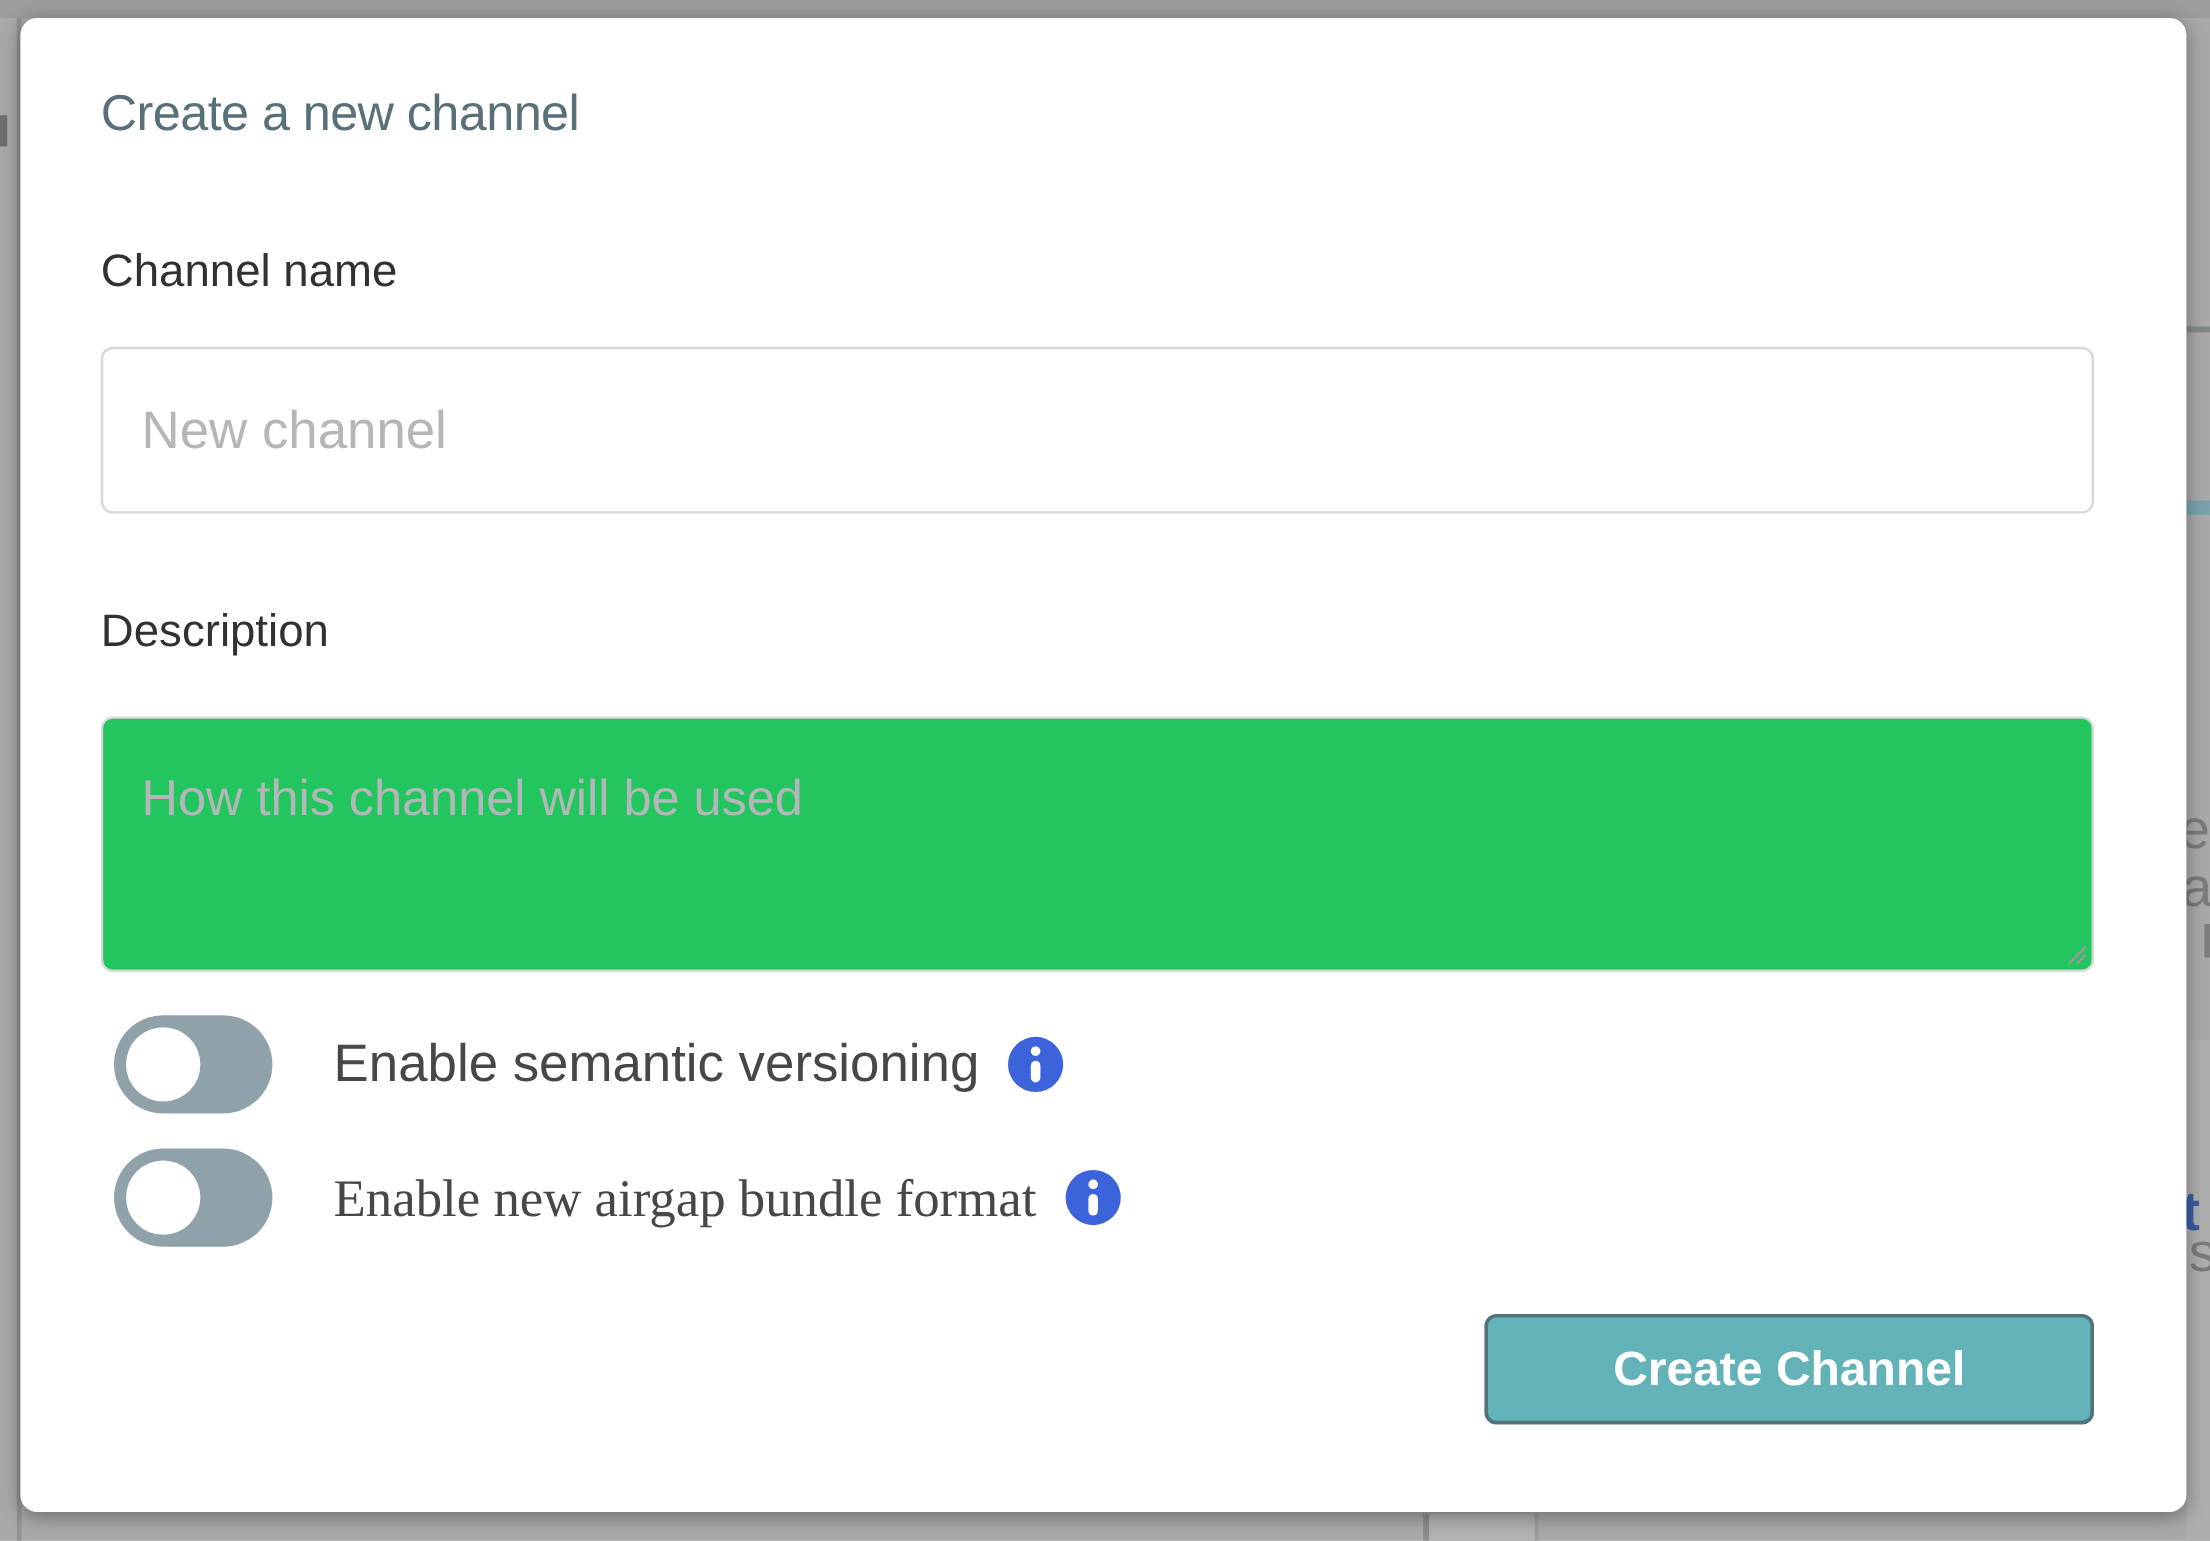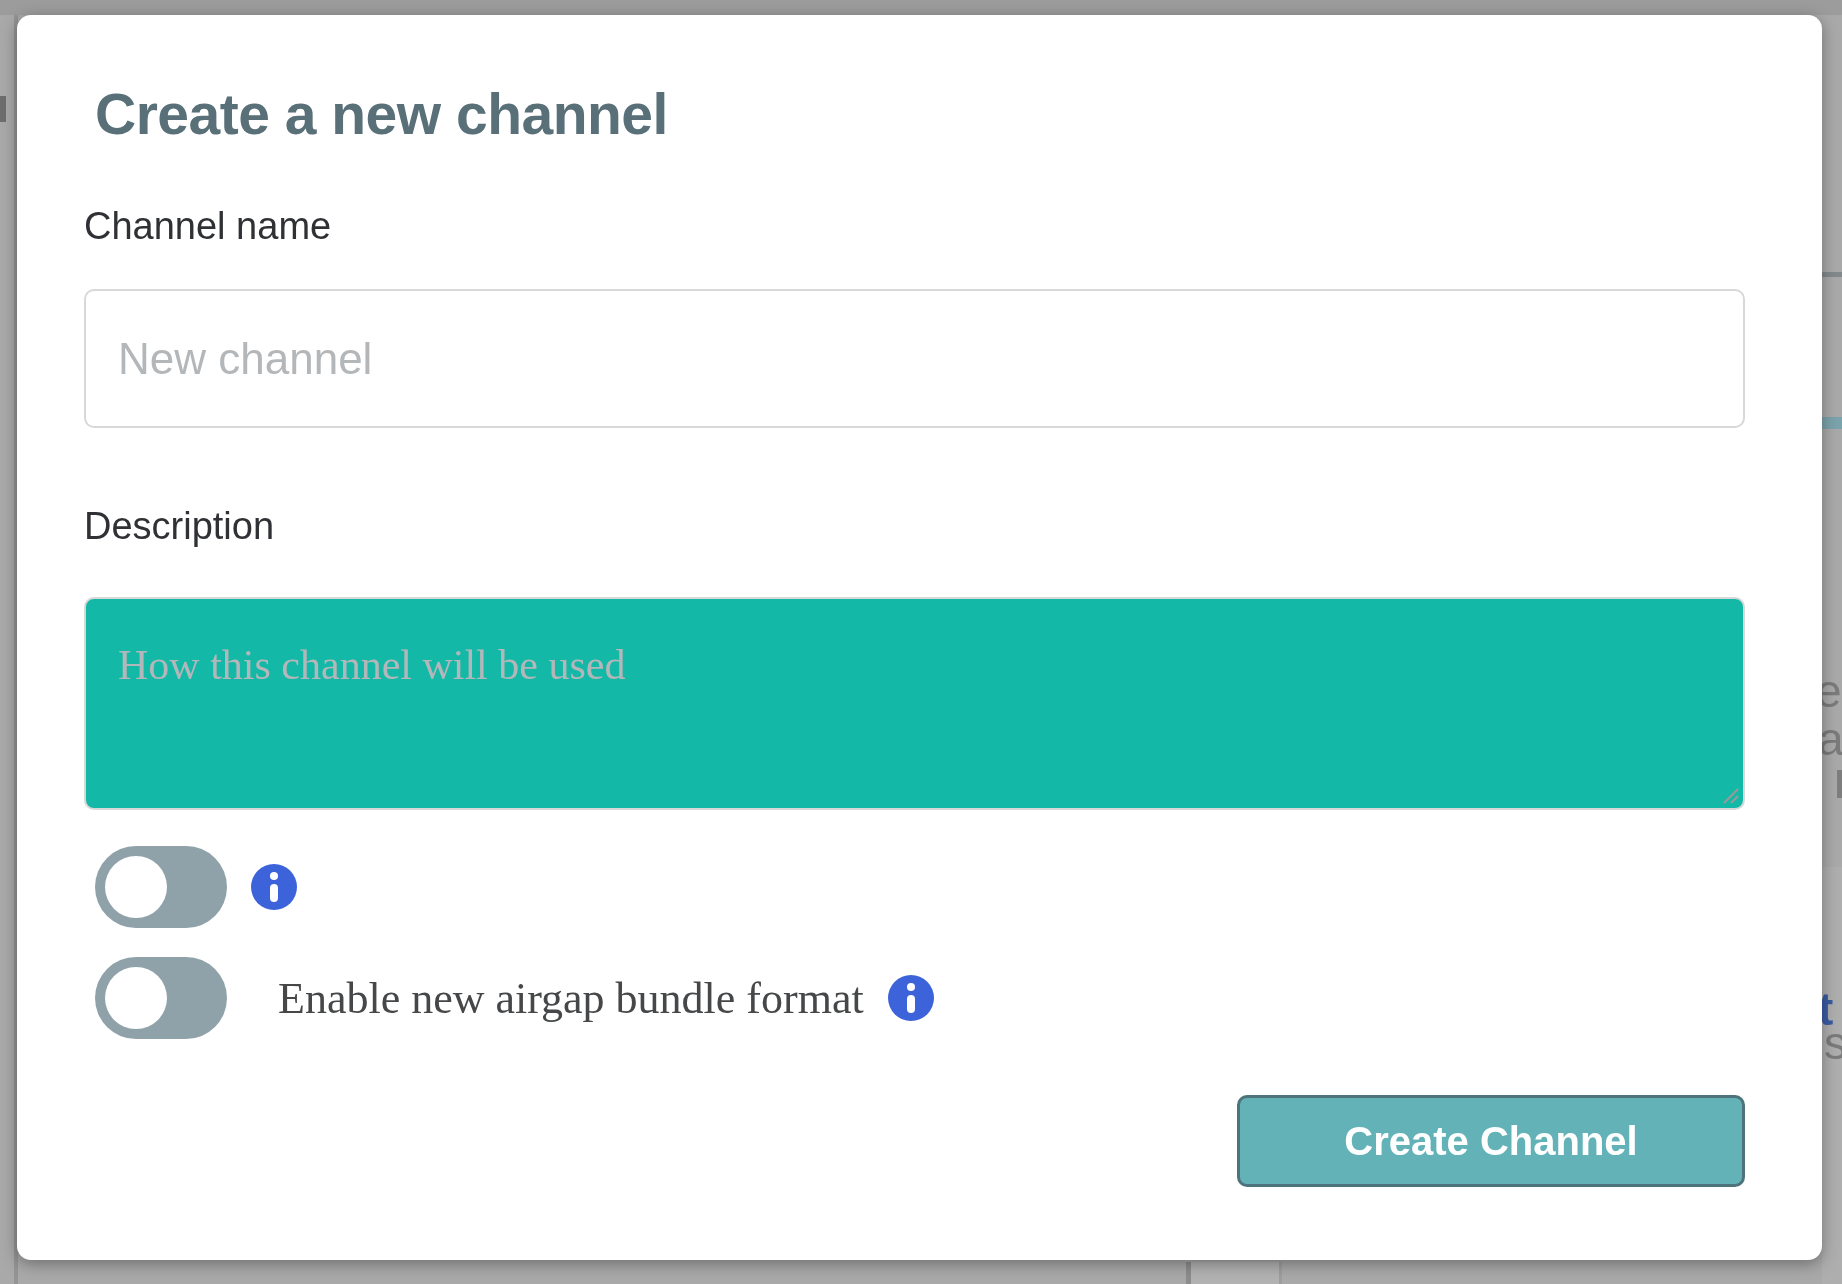--- a/index.html
+++ b/index.html
@@ -26,43 +26,43 @@
   .bg-bottomrect{position:absolute;left:1191px;top:1262px;width:88px;height:22px;background:#b2b2b2;}
   .bg-bottomline2{position:absolute;left:1279px;top:1262px;width:3px;height:22px;background:#9e9e9e;}
 
   
   .modal{
     position:absolute;left:17px;top:15px;width:1805px;height:1245px;
     background:#ffffff;border-radius:14px;
     box-shadow:0 4px 16px rgba(0,0,0,0.35);
   }
   .modal-title{
-    position:absolute;left:66px;top:54px;margin:12px;
-    font-size:57px;font-weight:bold;letter-spacing:-0.5px;
+    position:absolute;left:66px;top:54px;margin:1px;
+    font-size:42px;font-weight:normal;letter-spacing:-0.5px;
     color:var(--title-color,#597079);
   }
   .field-label{
     position:absolute;left:67px;
     font-size:38px;font-weight:normal;color:#2f3135;
   }
   .label-channel{top:190px;}
   .label-description{top:490px;}
   .text-input{
     position:absolute;left:67px;top:274px;width:1661px;height:139px;
     box-sizing:border-box;border:2px solid #d8d8d8;border-radius:10px;
     padding:0 32px;font-size:44px;color:#1d4ed8;outline:none;
     font-family:inherit;background:#fff;
   }
   .text-input::placeholder{color:#b4b7b9;opacity:1;}
   .textarea-wrap{position:absolute;left:67px;top:582px;width:1661px;height:213px;}
   .description-area{
     box-sizing:border-box;width:100%;height:100%;resize:none;
     border:2px solid #d8d8d8;border-radius:10px;
     padding:40px 32px;font-size:42px;line-height:52px;color:#333;outline:none;
-    font-family:Liberation Serif, serif;background:#14b8a6;display:block;
+    font-family:Liberation Sans, sans-serif;background:#22c55e;display:block;
   }
   .description-area::placeholder{color:#b4b7b9;opacity:1;}
   .resize-handle{position:absolute;right:5px;bottom:5px;width:24px;height:24px;cursor:nwse-resize;}
 
   
   .toggle-row{position:absolute;left:78px;height:82px;display:flex;align-items:center;}
   .toggle-row-1{top:831px;}
   .toggle-row-2{top:942px;font-family:Liberation Serif, serif;}
   .toggle{
     width:132px;height:82px;border-radius:41px;position:relative;
@@ -138,20 +138,21 @@
     <svg class="resize-handle" viewBox="0 0 24 24">
       <line x1="8" y1="22" x2="22" y2="8" stroke="#9a9a9a" stroke-width="2"></line>
       <line x1="15" y1="22" x2="22" y2="15" stroke="#9a9a9a" stroke-width="2"></line>
     </svg>
   </div>
 
   <div class="toggle-row toggle-row-1">
     <div class="toggle">
       <div class="knob"></div>
     </div>
+    <span class="toggle-label">Enable semantic versioning</span>
     <span class="info-icon">
       <span class="dot"></span>
       <span class="stem"></span>
     </span>
   </div>
 
   <div class="toggle-row toggle-row-2">
     <div class="toggle">
       <div class="knob"></div>
     </div>

